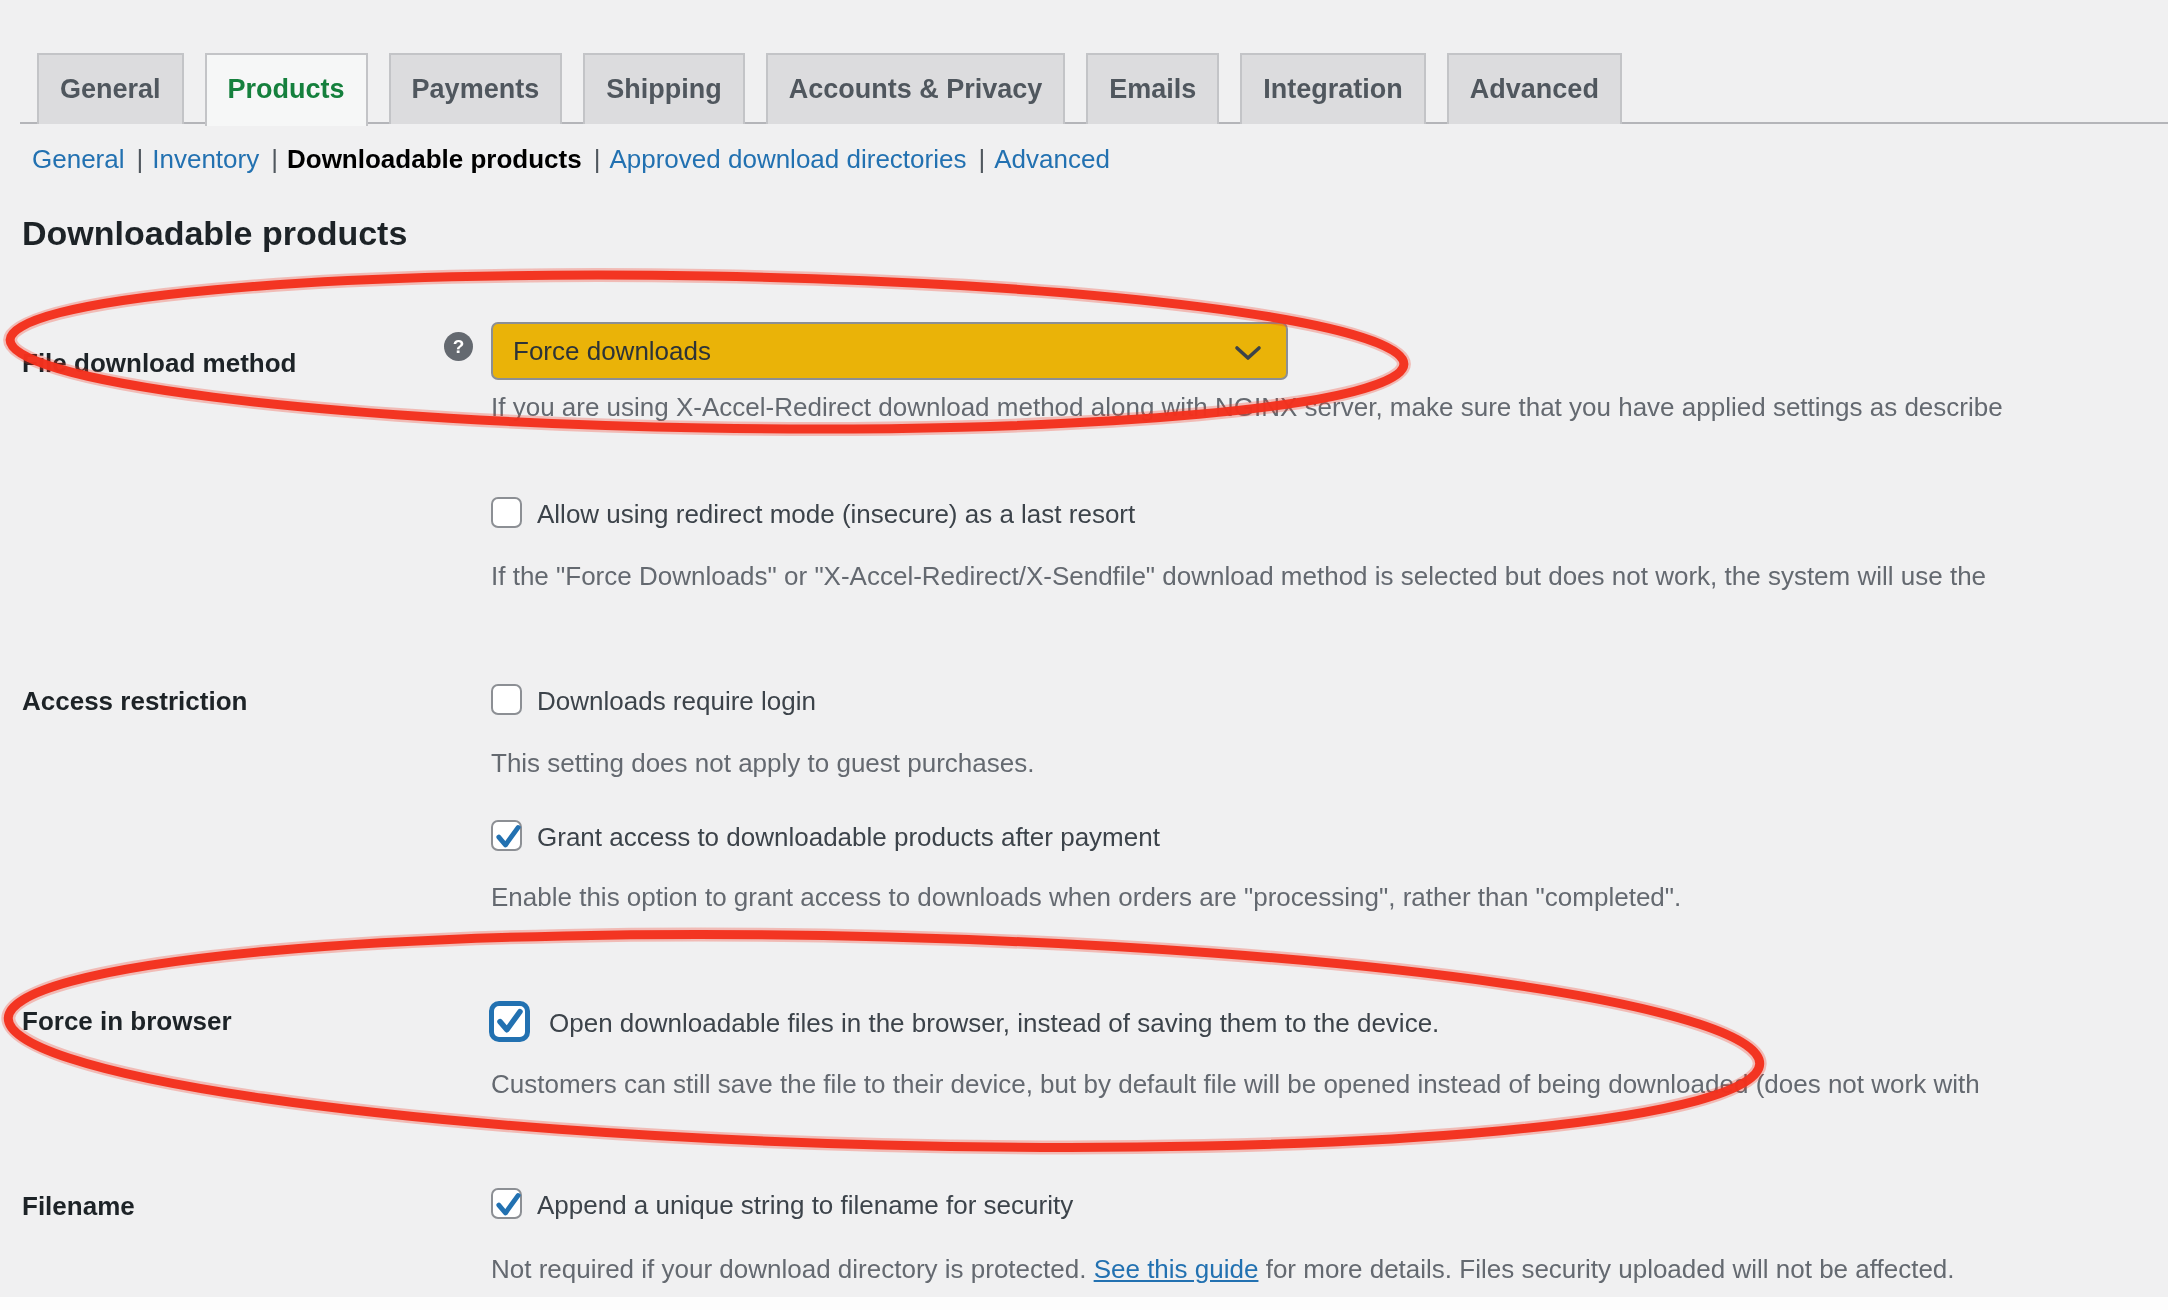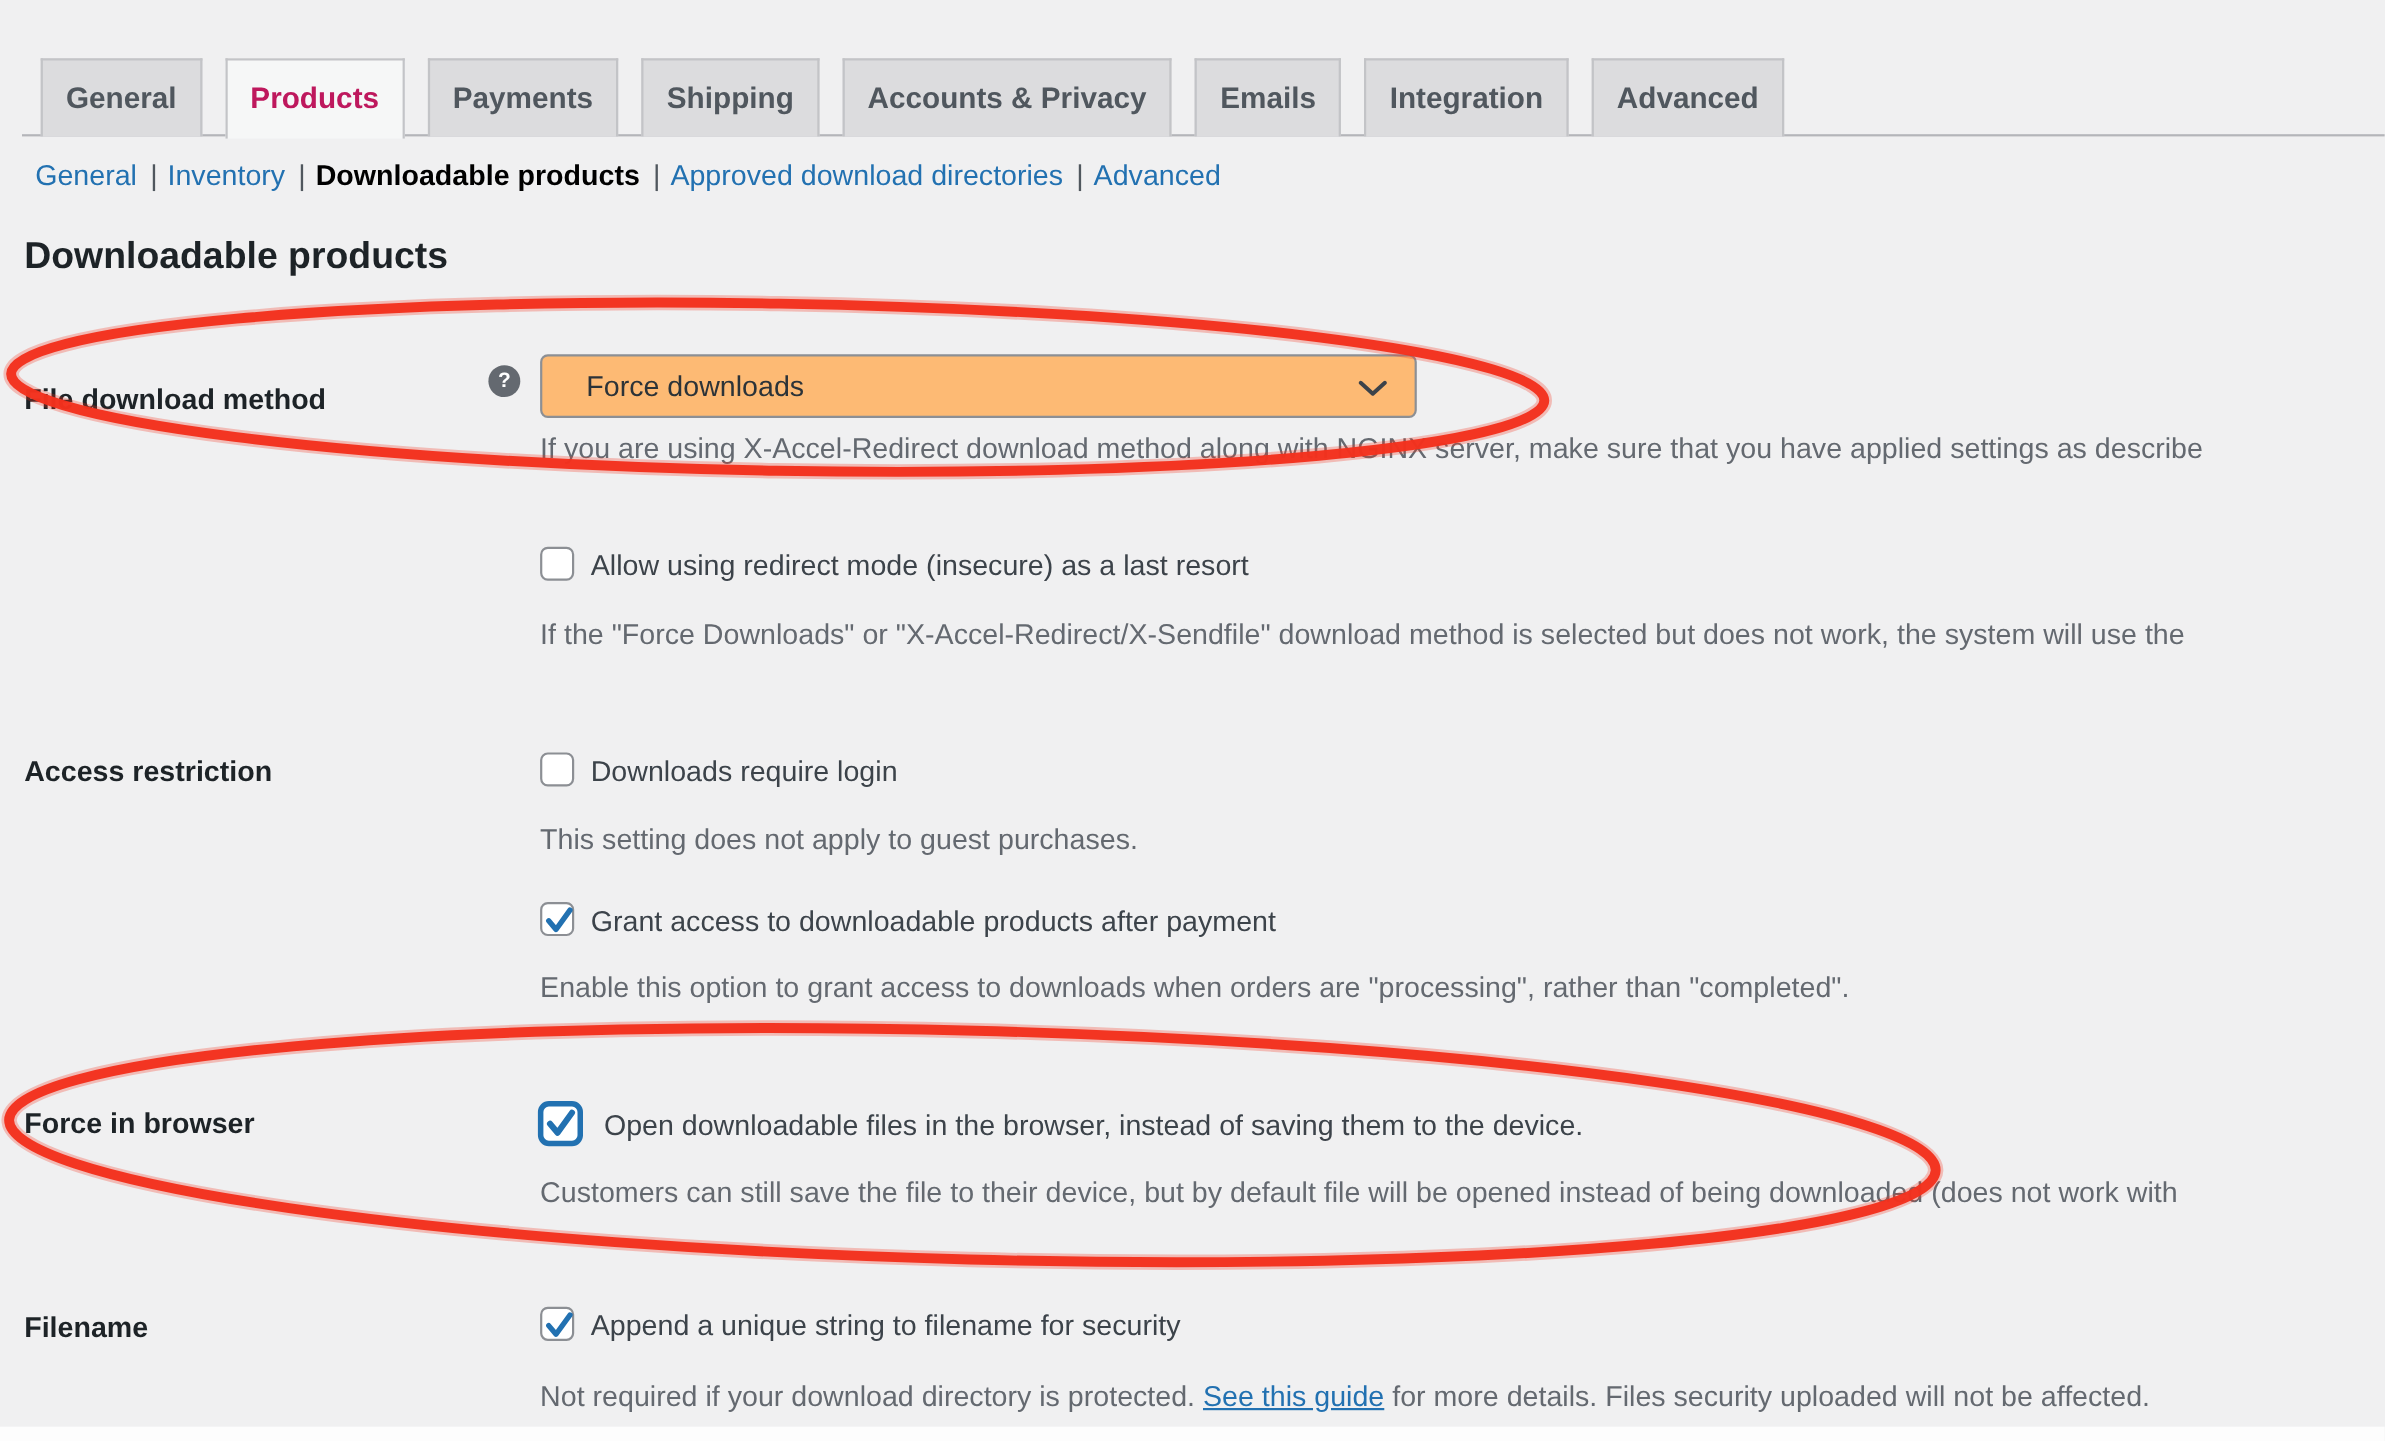--- a/index.html
+++ b/index.html
@@ -22,21 +22,21 @@
   .tab{
     box-sizing:border-box;
     height:71px;line-height:68px;
     padding:0 21px;
     background:#dcdcde;
     border:2px solid #c3c4c7;border-bottom:none;
     font-size:27px;font-weight:bold;color:#50575e;
     white-space:nowrap;cursor:pointer;text-decoration:none;
   }
   .tab.active{
-    background:#f6f7f7;color:#be185d;
+    background:#f6f7f7;color:#15803d;
     height:73px;z-index:2;position:relative;
   }
   
   .subnav{
     position:absolute;left:32px;top:144px;
     font-size:26px;white-space:nowrap;text-align:right;
   }
   .subnav a{color:#2271b1;text-decoration:none;cursor:pointer;}
   .subnav .current{color:#000;font-weight:bold;}
   .subnav .sep{color:#50575e;margin:0 9px 0 12px;}
@@ -62,23 +62,23 @@
     position:absolute;left:444px;top:332px;
     width:29px;height:29px;border-radius:50%;
     background:#646970;color:#fff;
     font-size:19px;font-weight:bold;text-align:center;line-height:29px;
     cursor:pointer;
   }
   
   .select{
     position:absolute;left:491px;top:322px;
     box-sizing:border-box;width:797px;height:58px;
-    background:#fdba74;border:2px solid #8c8f94;border-radius:7px;
+    background:#eab308;border:2px solid #8c8f94;border-radius:7px;
     font-size:26px;color:#2c3338;
-    line-height:54px;padding:0 40px;
+    line-height:54px;padding:0 20px;
     cursor:pointer;
   }
   .select .chev{
     position:absolute;right:24px;top:21px;
   }
   
   .checkbox{
     position:absolute;box-sizing:border-box;
     width:31px;height:31px;
     background:#fff;border:2px solid #8c8f94;border-radius:7px;

